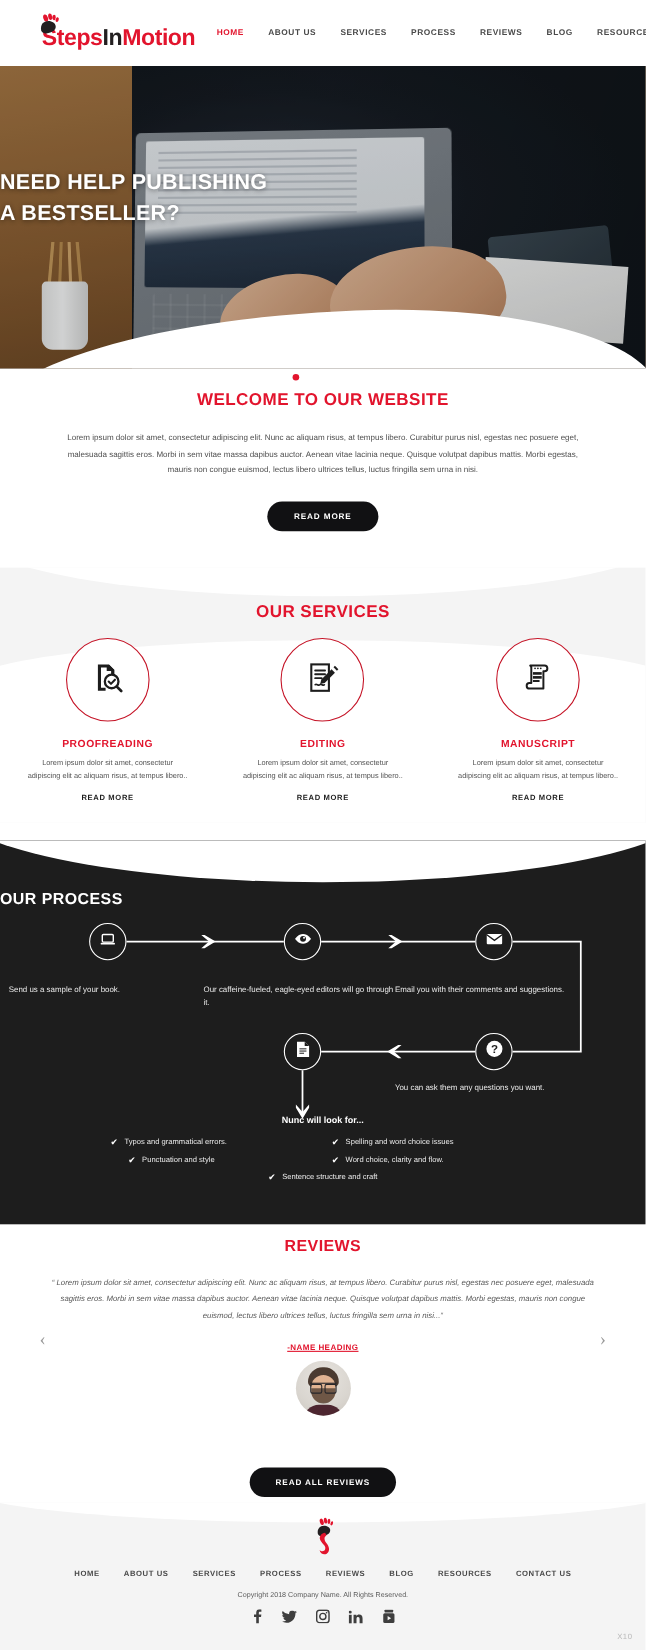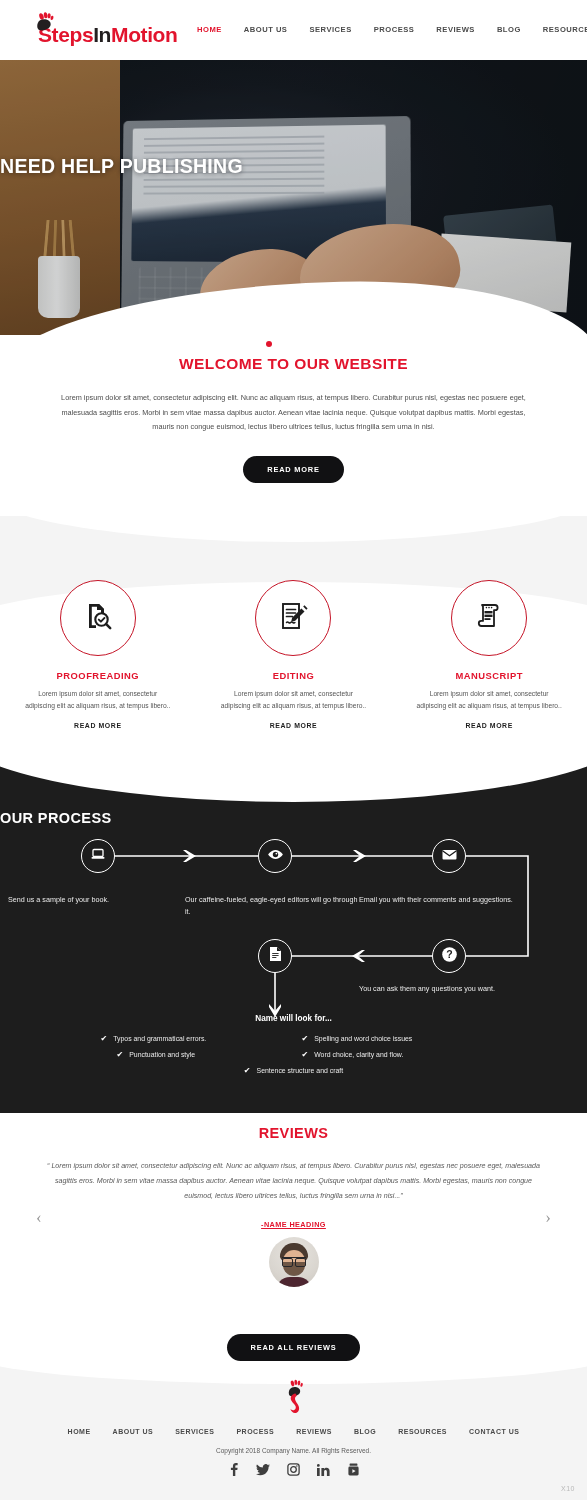--- a/index.html
+++ b/index.html
@@ -340,20 +340,21 @@
         <div class="hero-screen"></div>
         <div class="hero-keyboard"></div>
       </div>
       <div class="hero-hand-a"></div>
       <div class="hero-hand-b"></div>
       <div class="hero-shade"></div>
     </div>
 
     <h1 class="hero-title">
       <span>NEED HELP PUBLISHING</span><br>
+      <span>A BESTSELLER?</span>
     </h1>
 
     <div class="hero-wave"></div>
   </section>
 
   <div class="hero-dots" style="top:334px;">
     <span class="on"></span>
     <span></span>
     <span></span>
     <span></span>
@@ -362,20 +363,21 @@
   <section class="welcome">
     <h2 class="sec-title">WELCOME TO OUR WEBSITE</h2>
     <p class="welcome-body">Lorem ipsum dolor sit amet, consectetur adipiscing elit. Nunc ac aliquam risus, at tempus libero. Curabitur purus nisl, egestas nec posuere eget, malesuada sagittis eros. Morbi in sem vitae massa dapibus auctor. Aenean vitae lacinia neque. Quisque volutpat dapibus mattis. Morbi egestas, mauris non congue euismod, lectus libero ultrices tellus, luctus fringilla sem urna in nisi.</p>
     <button class="btn-pill">READ MORE</button>
   </section>
 
   <section class="services">
     <div class="services-curve-top"></div>
     <div class="services-curve-mid"></div>
 
+    <h2 class="sec-title svc-title">OUR SERVICES</h2>
 
     <div class="svc-row">
 
       <div class="svc-card">
         <div class="svc-circle">
           <span>
             <svg width="32" height="32" viewBox="0 0 32 32" fill="none">
               <path d="M7 4h10l5 5v7h-3V10h-4V6.8H9.8v18.4H14V28H7z" fill="#1d1d1d"></path>
               <path d="M7 4h10l5 5h-5V4z" fill="#1d1d1d"></path>
               <circle cx="19.5" cy="19.5" r="6.2" stroke="#1d1d1d" stroke-width="2.1" fill="#fff"></circle>
@@ -489,21 +491,21 @@
         </svg>
       </span>
     </div>
 
     <div class="pcap" style="left:8px;  top:130px;">Send us a sample of your book.</div>
     <div class="pcap" style="left:185px;top:130px;">Our caffeine-fueled, eagle-eyed editors will go through it.</div>
     <div class="pcap" style="left:359px;top:130px;">Email you with their comments and suggestions.</div>
     <div class="pcap" style="left:359px;top:219px;">You can ask them any questions you want.</div>
   </section>
 
-  <div class="look-title">Name will look for...</div>
+  <div class="look-title">Nunc will look for...</div>
 
   <div class="checks">
     <div class="crow">
       <div class="citem">
         <span class="ck">✔</span>
         <span>Typos and grammatical errors.</span>
       </div>
       <div class="citem">
         <span class="ck">✔</span>
         <span>Spelling and word choice issues</span>

